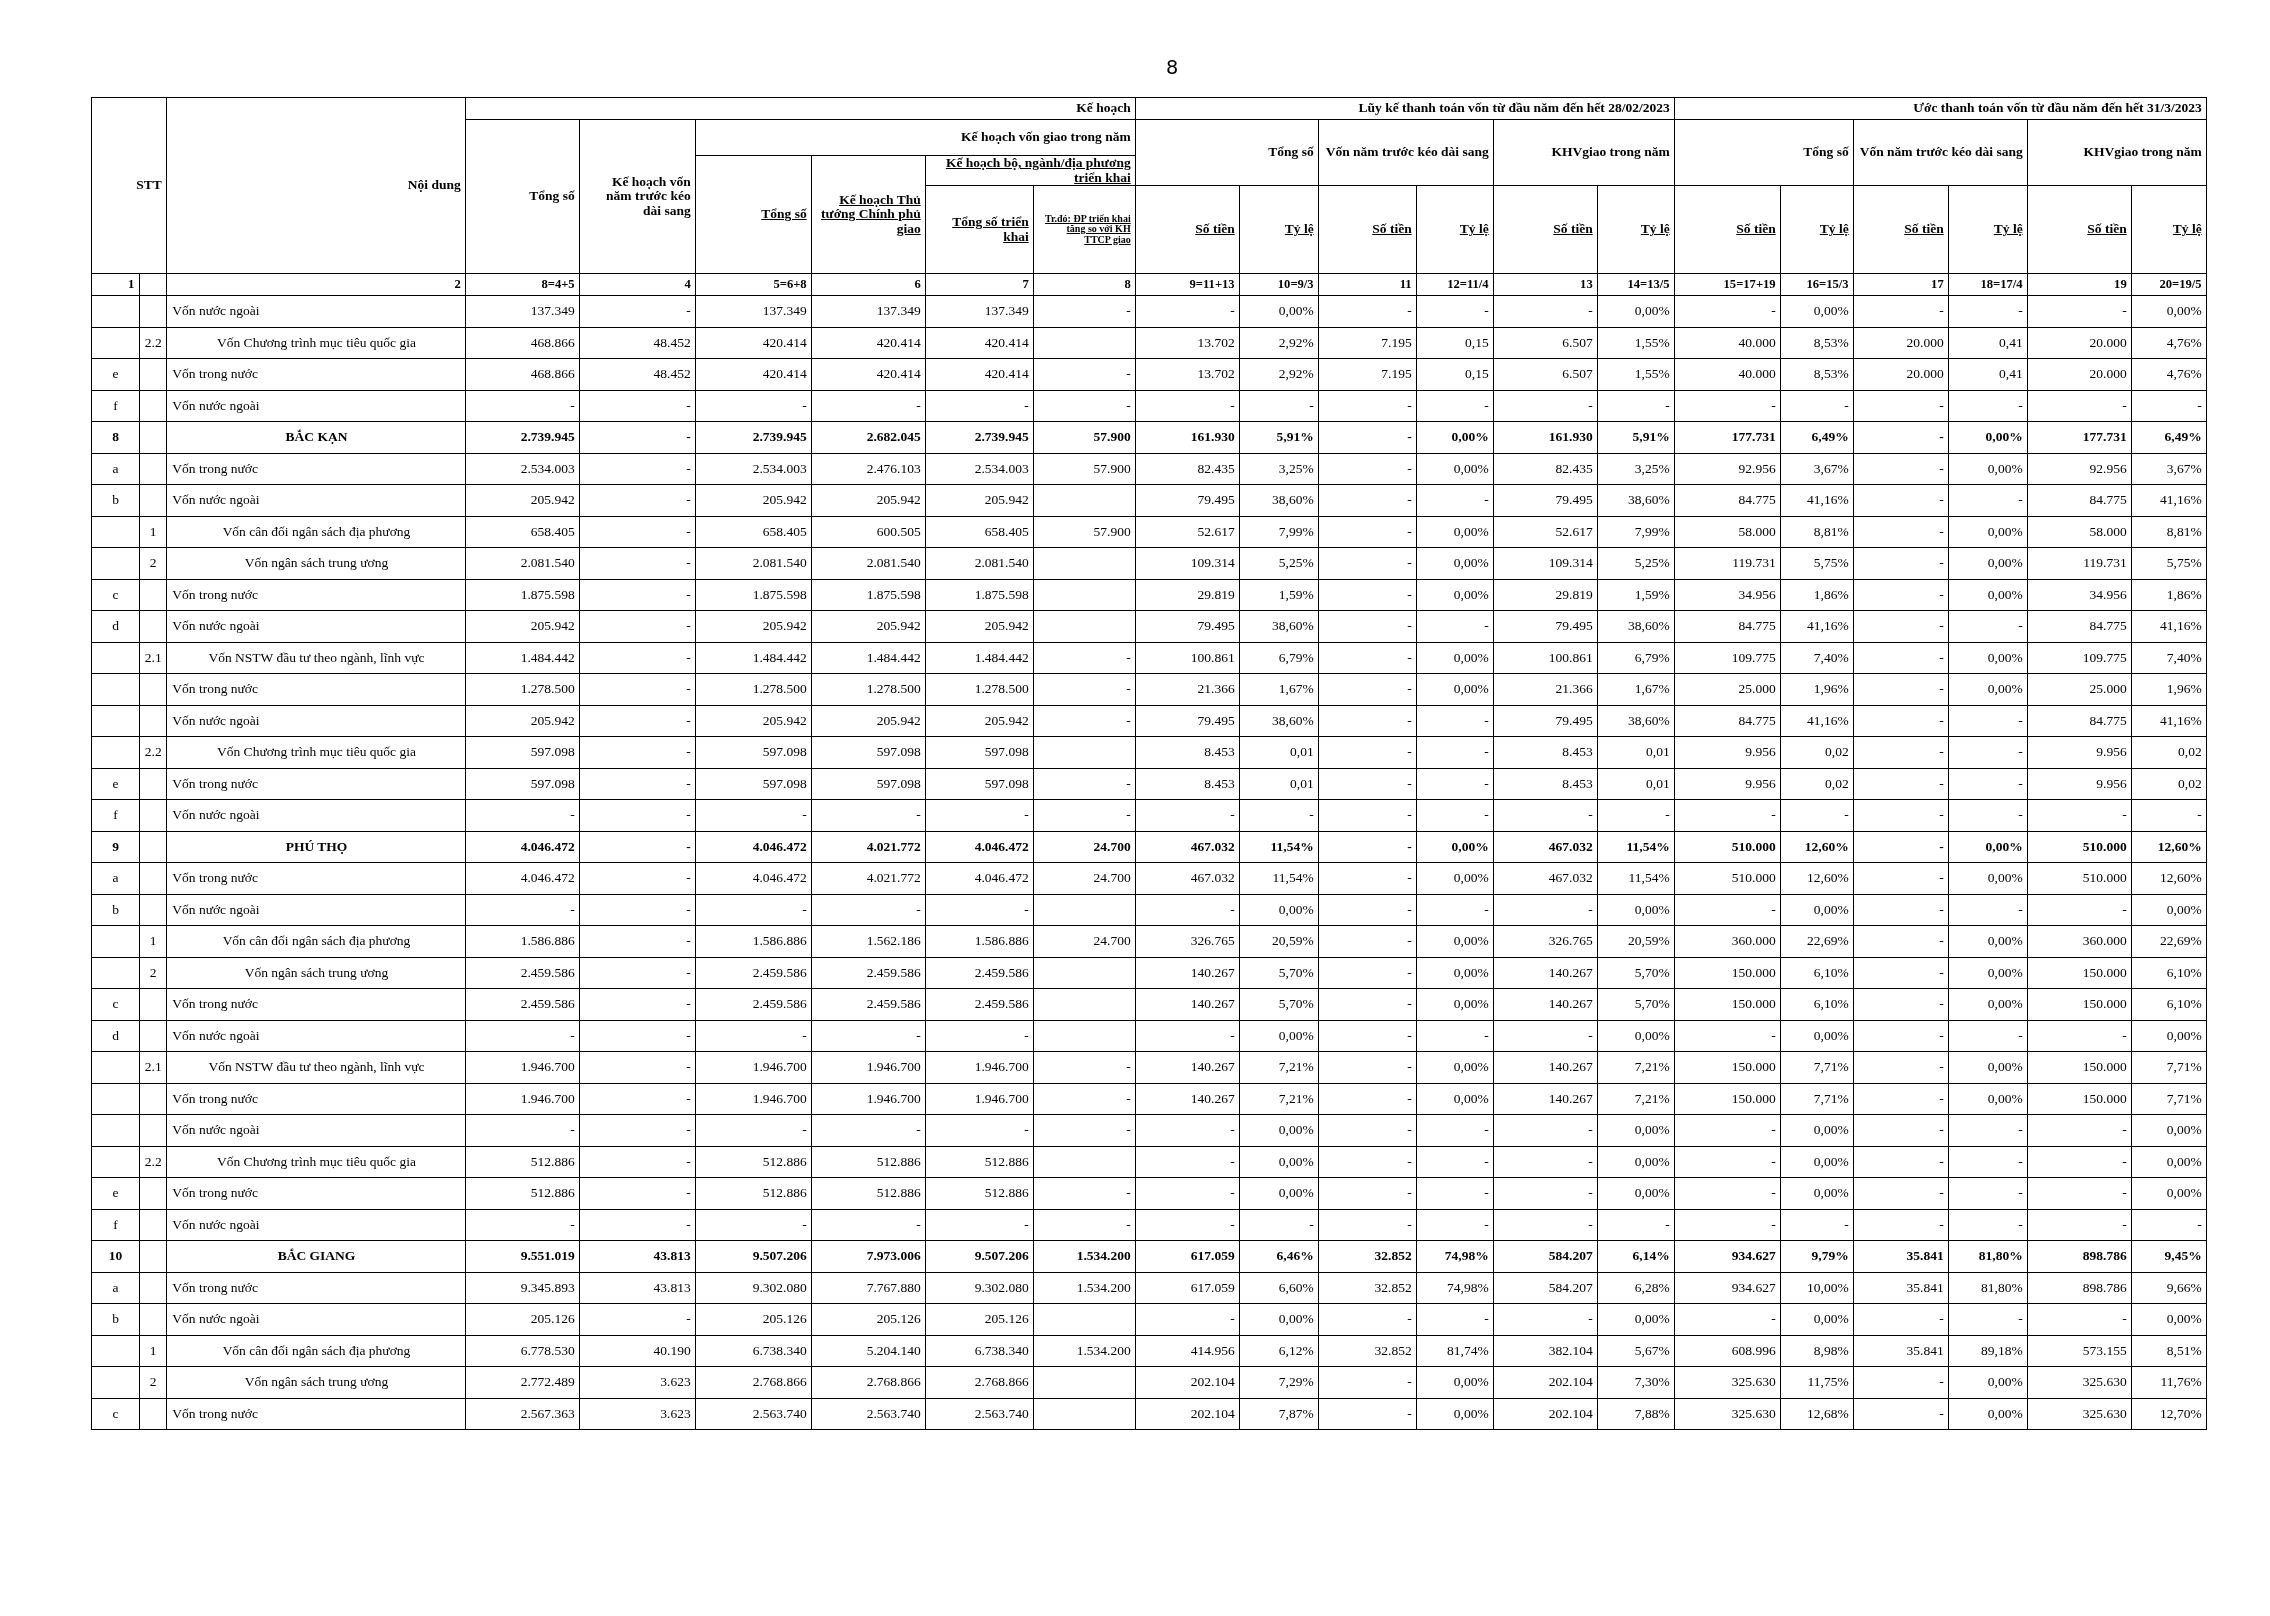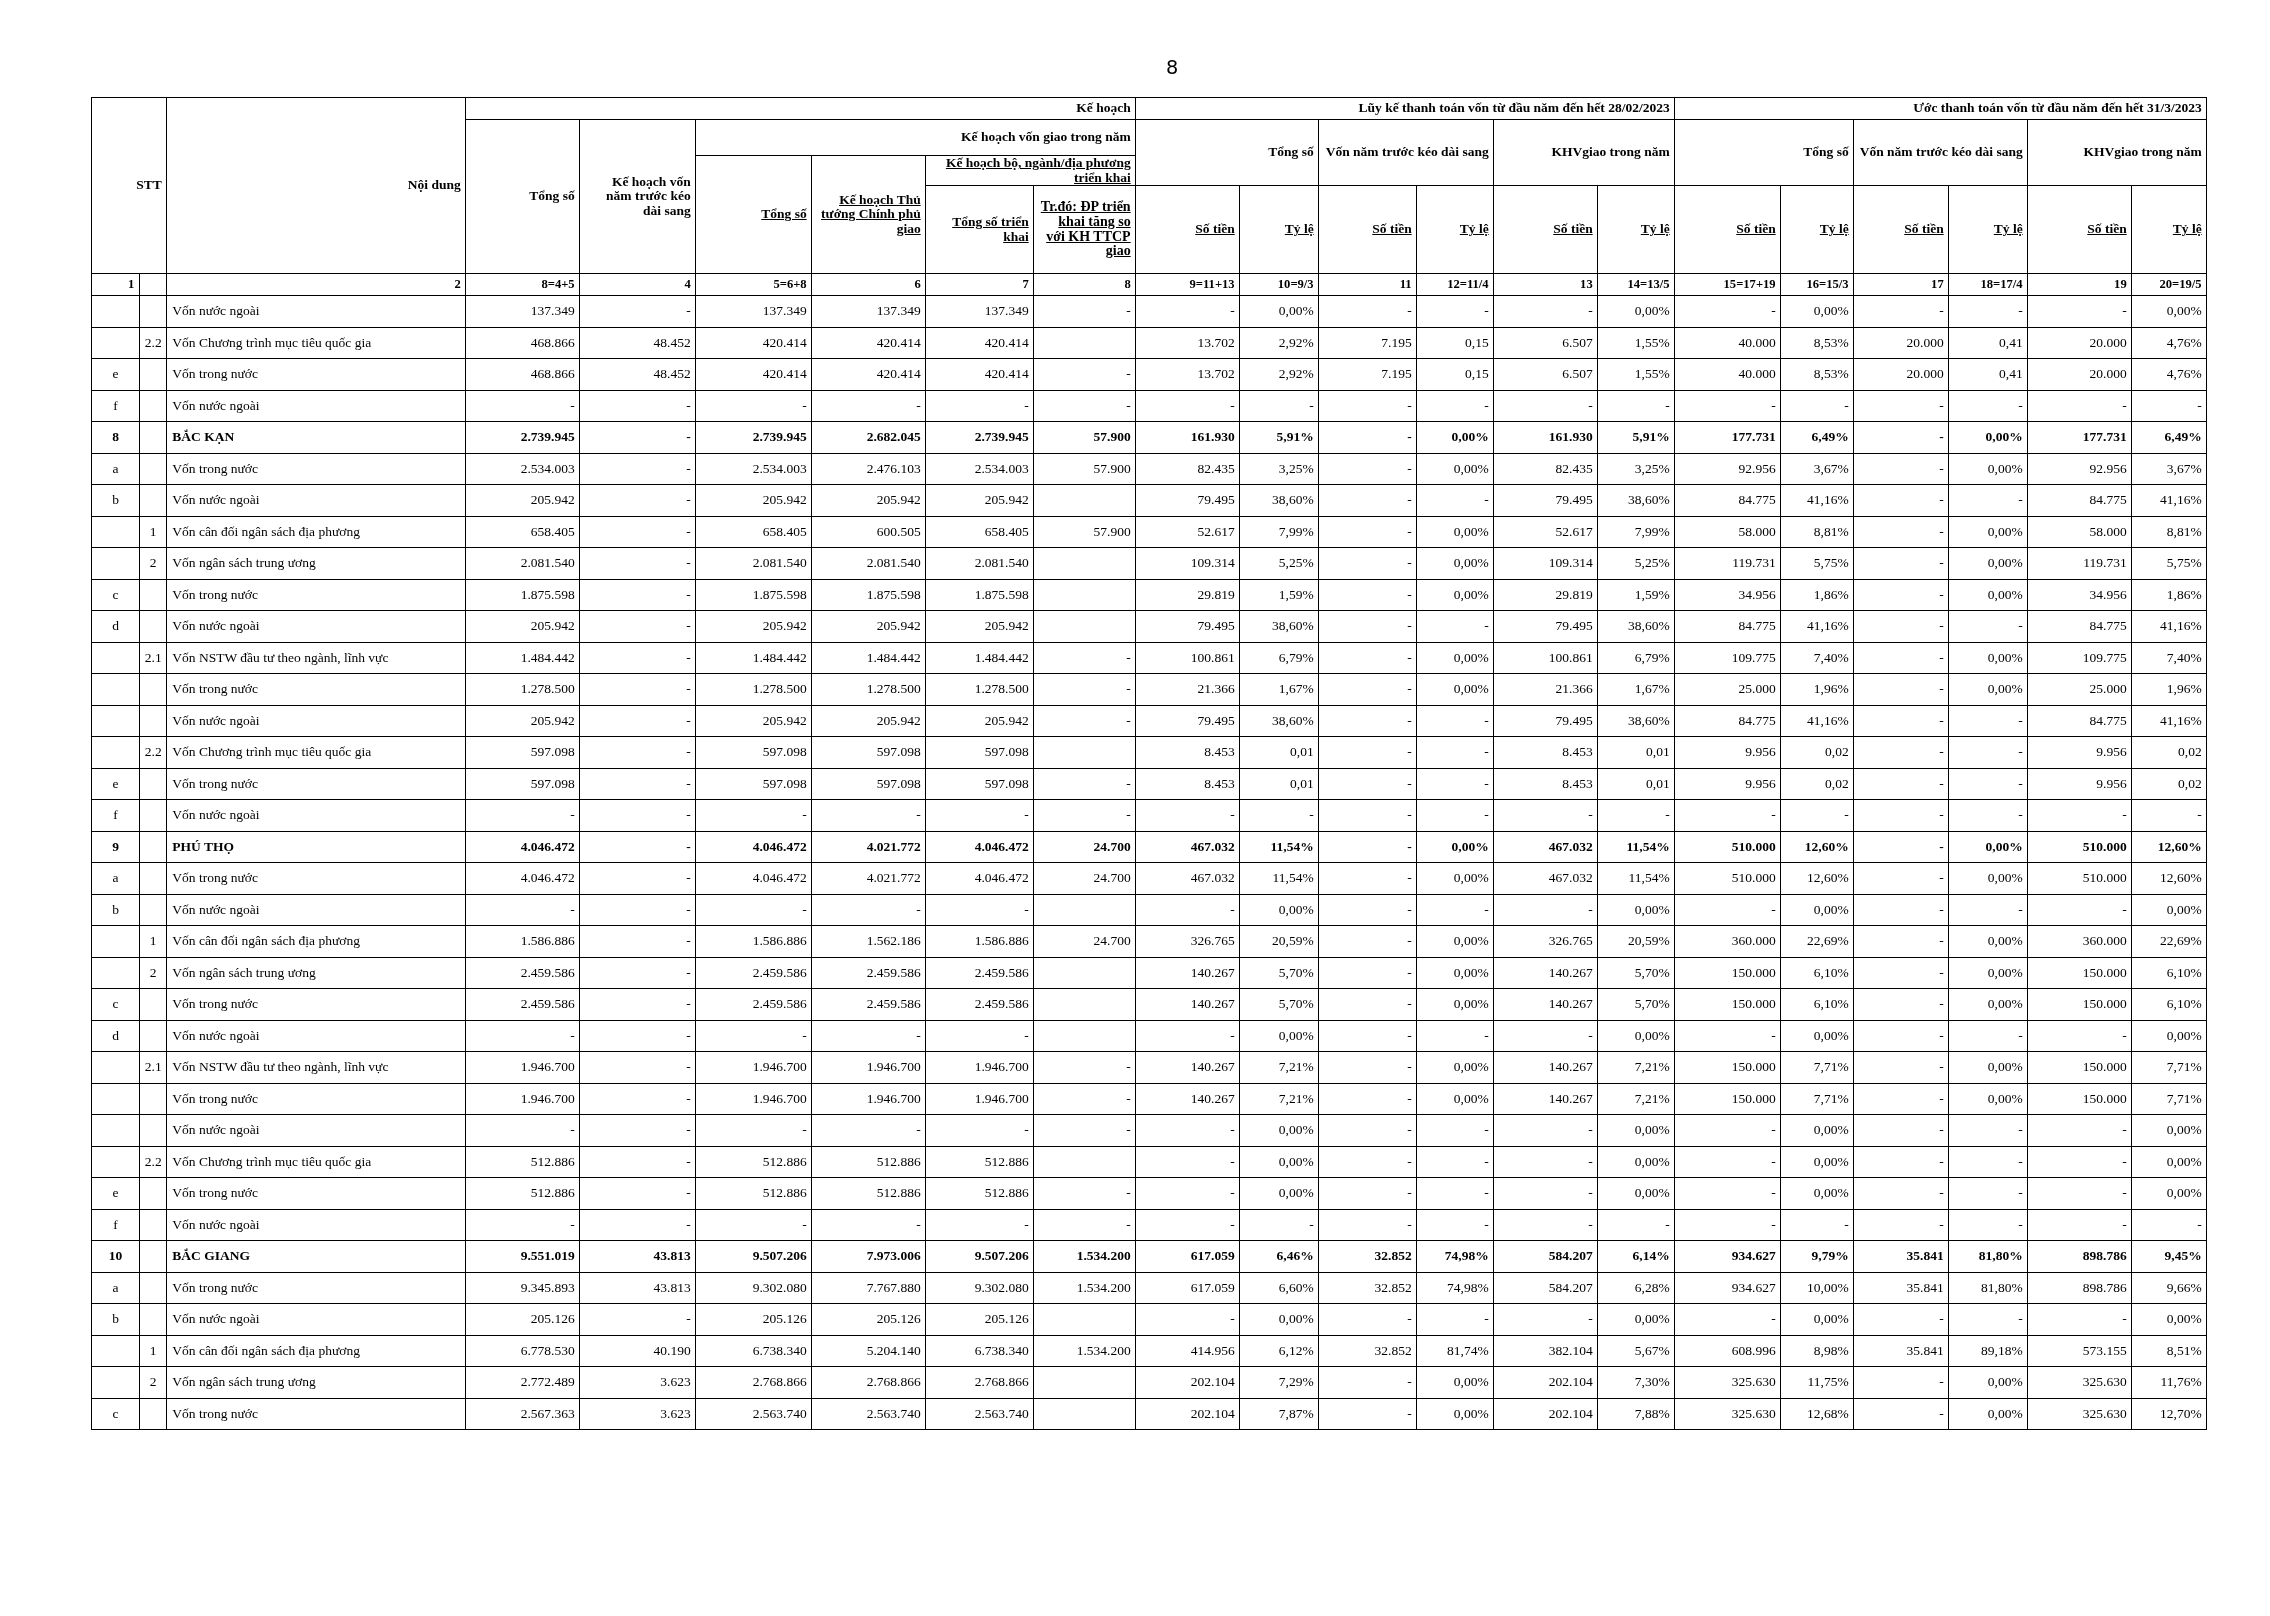--- a/index.html
+++ b/index.html
@@ -13,21 +13,21 @@
            line-height: 1.05; overflow: hidden; white-space: nowrap; }
   th { font-weight: bold; text-align: right; white-space: normal; font-size: 13.5px; }
   thead tr.h1 th { height: 21px; }
   thead tr.h2 th { height: 35px; }
   thead tr.h3 th { height: 29px; text-decoration: underline; }
   thead tr.h4 th { height: 87px; text-decoration: underline; }
   thead tr.idx th { height: 21px; font-size: 12.6px; }
   td.num { text-align: right; }
   td.c { text-align: center; }
   td.label-right { text-align: left; }
-  td.label-left { text-align: left; }
+  td.label-left { text-align: center; }
   tr.province td { font-weight: bold; }
   tr.province td.label-left { text-transform: none; }
 </style>
 </head>
 <body>
 
 <div class="page-number">8</div>
 
 <div class="tbl-wrap">
 <table>
@@ -73,21 +73,21 @@
       <th colspan="2" rowspan="2">Vốn năm trước kéo dài sang</th>
       <th colspan="2" rowspan="2">KHVgiao trong năm</th>
     </tr>
     <tr class="h3">
       <th rowspan="2">Tổng số</th>
       <th rowspan="2">Kế hoạch Thủ tướng Chính phủ giao</th>
       <th colspan="2">Kế hoạch bộ, ngành/địa phương triển khai</th>
     </tr>
     <tr class="h4">
       <th>Tổng số triển khai</th>
-      <th style="font-size:14px">Tr.đó: ĐP triển khai tăng so với KH TTCP giao</th>
+      <th style="font-size:10px">Tr.đó: ĐP triển khai tăng so với KH TTCP giao</th>
       <th>Số tiền</th>
       <th>Tỷ lệ</th>
       <th>Số tiền</th>
       <th>Tỷ lệ</th>
       <th>Số tiền</th>
       <th>Tỷ lệ</th>
       <th>Số tiền</th>
       <th>Tỷ lệ</th>
       <th>Số tiền</th>
       <th>Tỷ lệ</th>

